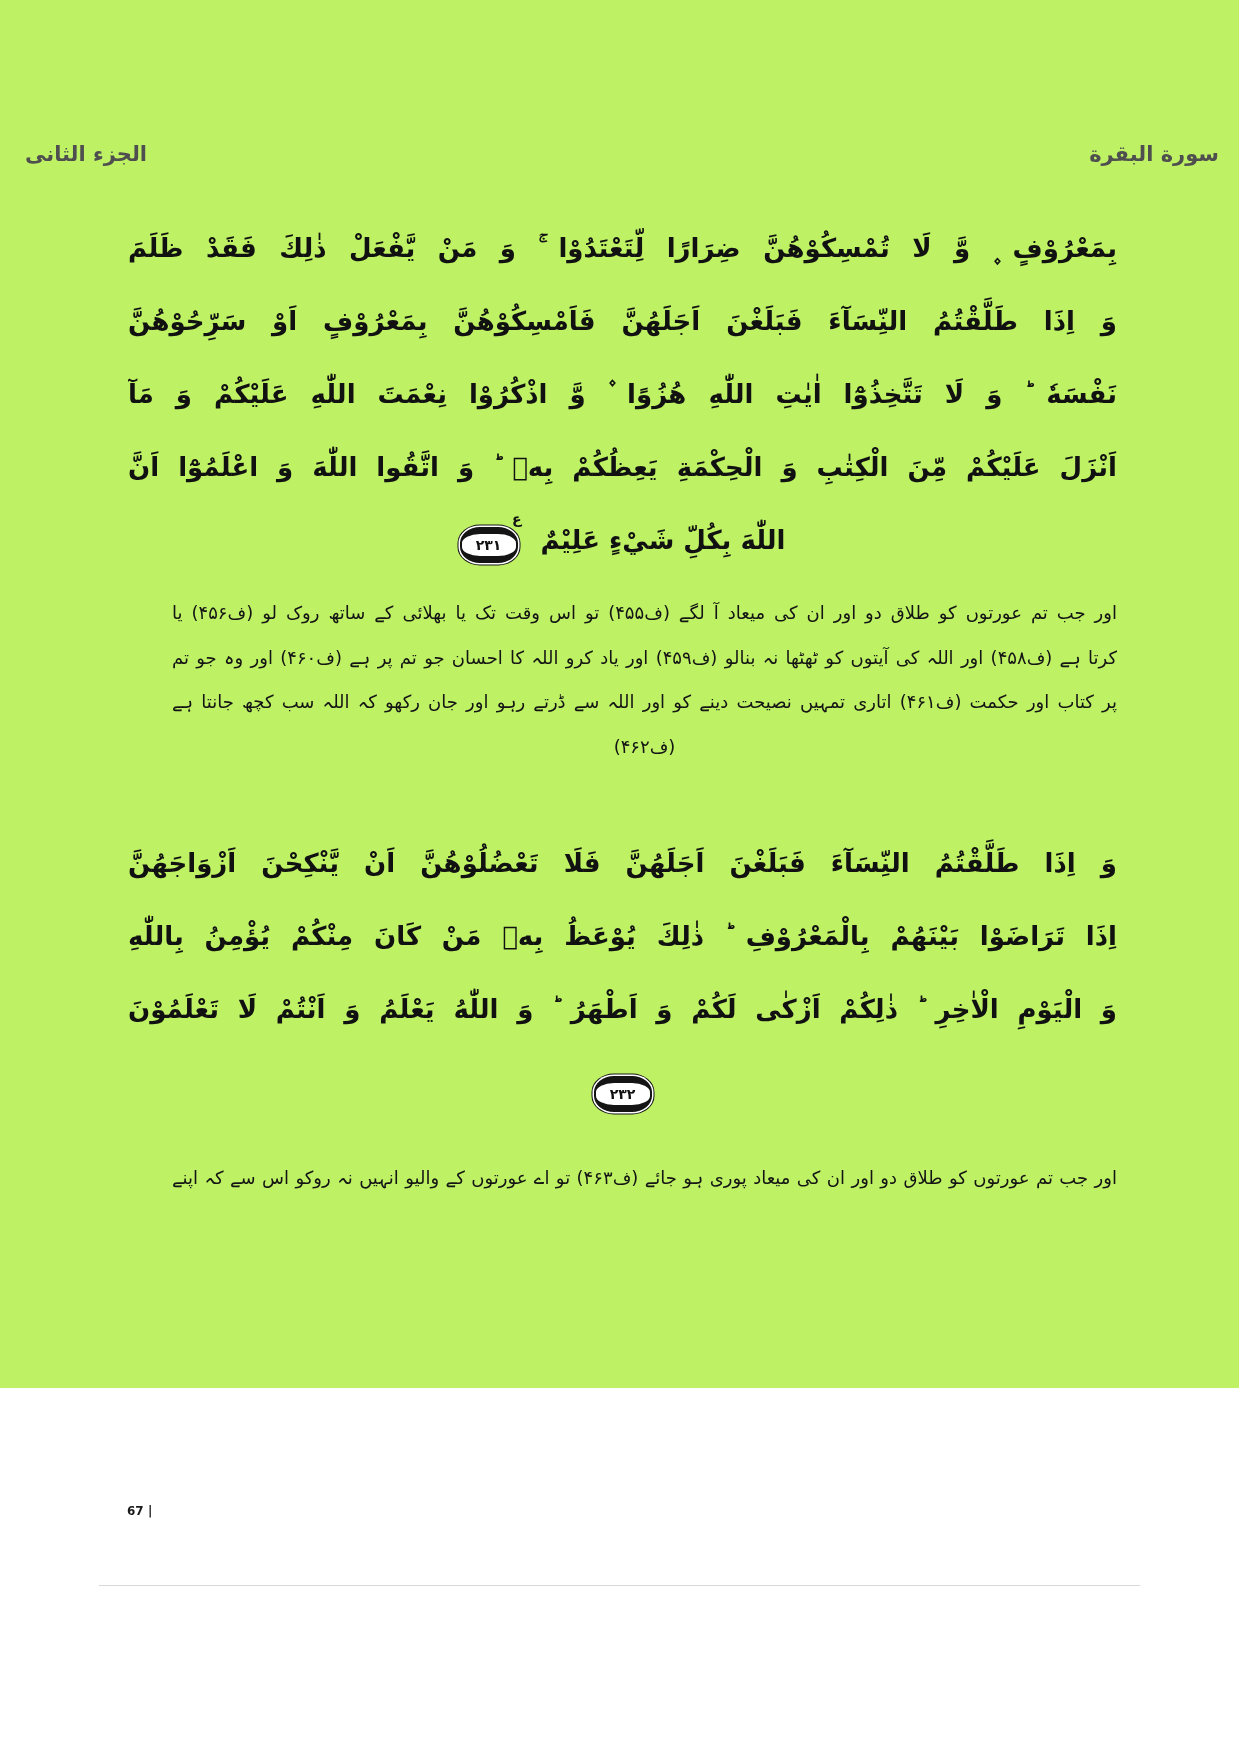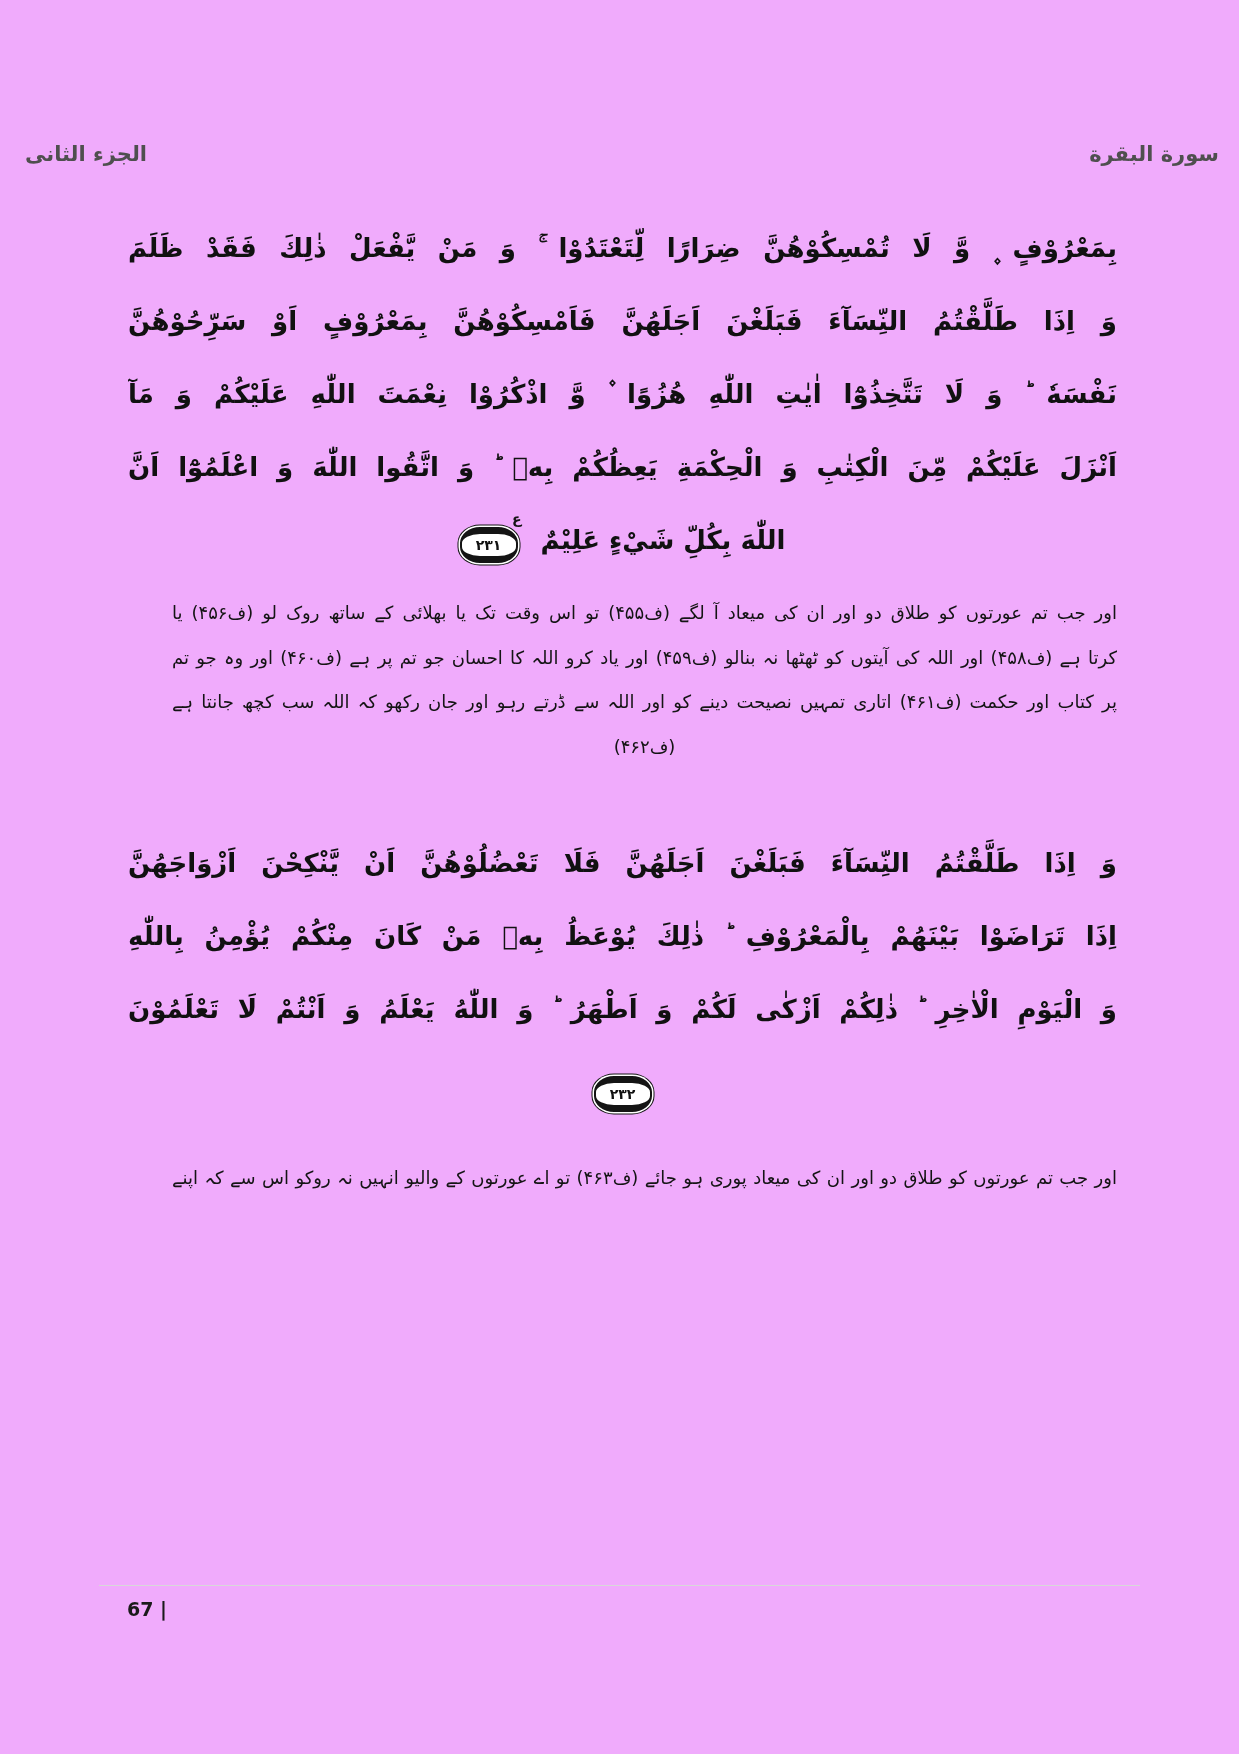--- a/index.html
+++ b/index.html
@@ -11,22 +11,22 @@
     width: 1239px;
     height: 1754px;
     font-family: "DejaVu Sans", sans-serif;
     color: #111111;
     position: relative;
     overflow: hidden;
   }
   .page {
     position: relative;
     width: 1239px;
-    height: 1754px;
-    background: #f0abfc;
+    height: 1388px;
+    background: #bef264;
   }
   .content {
     padding-left: 128px;
     padding-right: 122px;
   }
   
   .page-header {
     display: flex;
     justify-content: space-between;
     align-items: flex-start;
@@ -124,22 +124,22 @@
     position: absolute;
     left: 99px;
     right: 99px;
     top: 1585px;
     border-top: 1px solid #d8d8d8;
     height: 0;
   }
   .page-number {
     position: absolute;
     left: 127px;
-    top: 1598px;
-    font-size: 19px;
+    top: 1504px;
+    font-size: 12px;
     font-weight: bold;
     color: #1a1a1a;
     direction: ltr;
   }
 </style>
 </head>
 <body>
 
 <div class="page">
 

